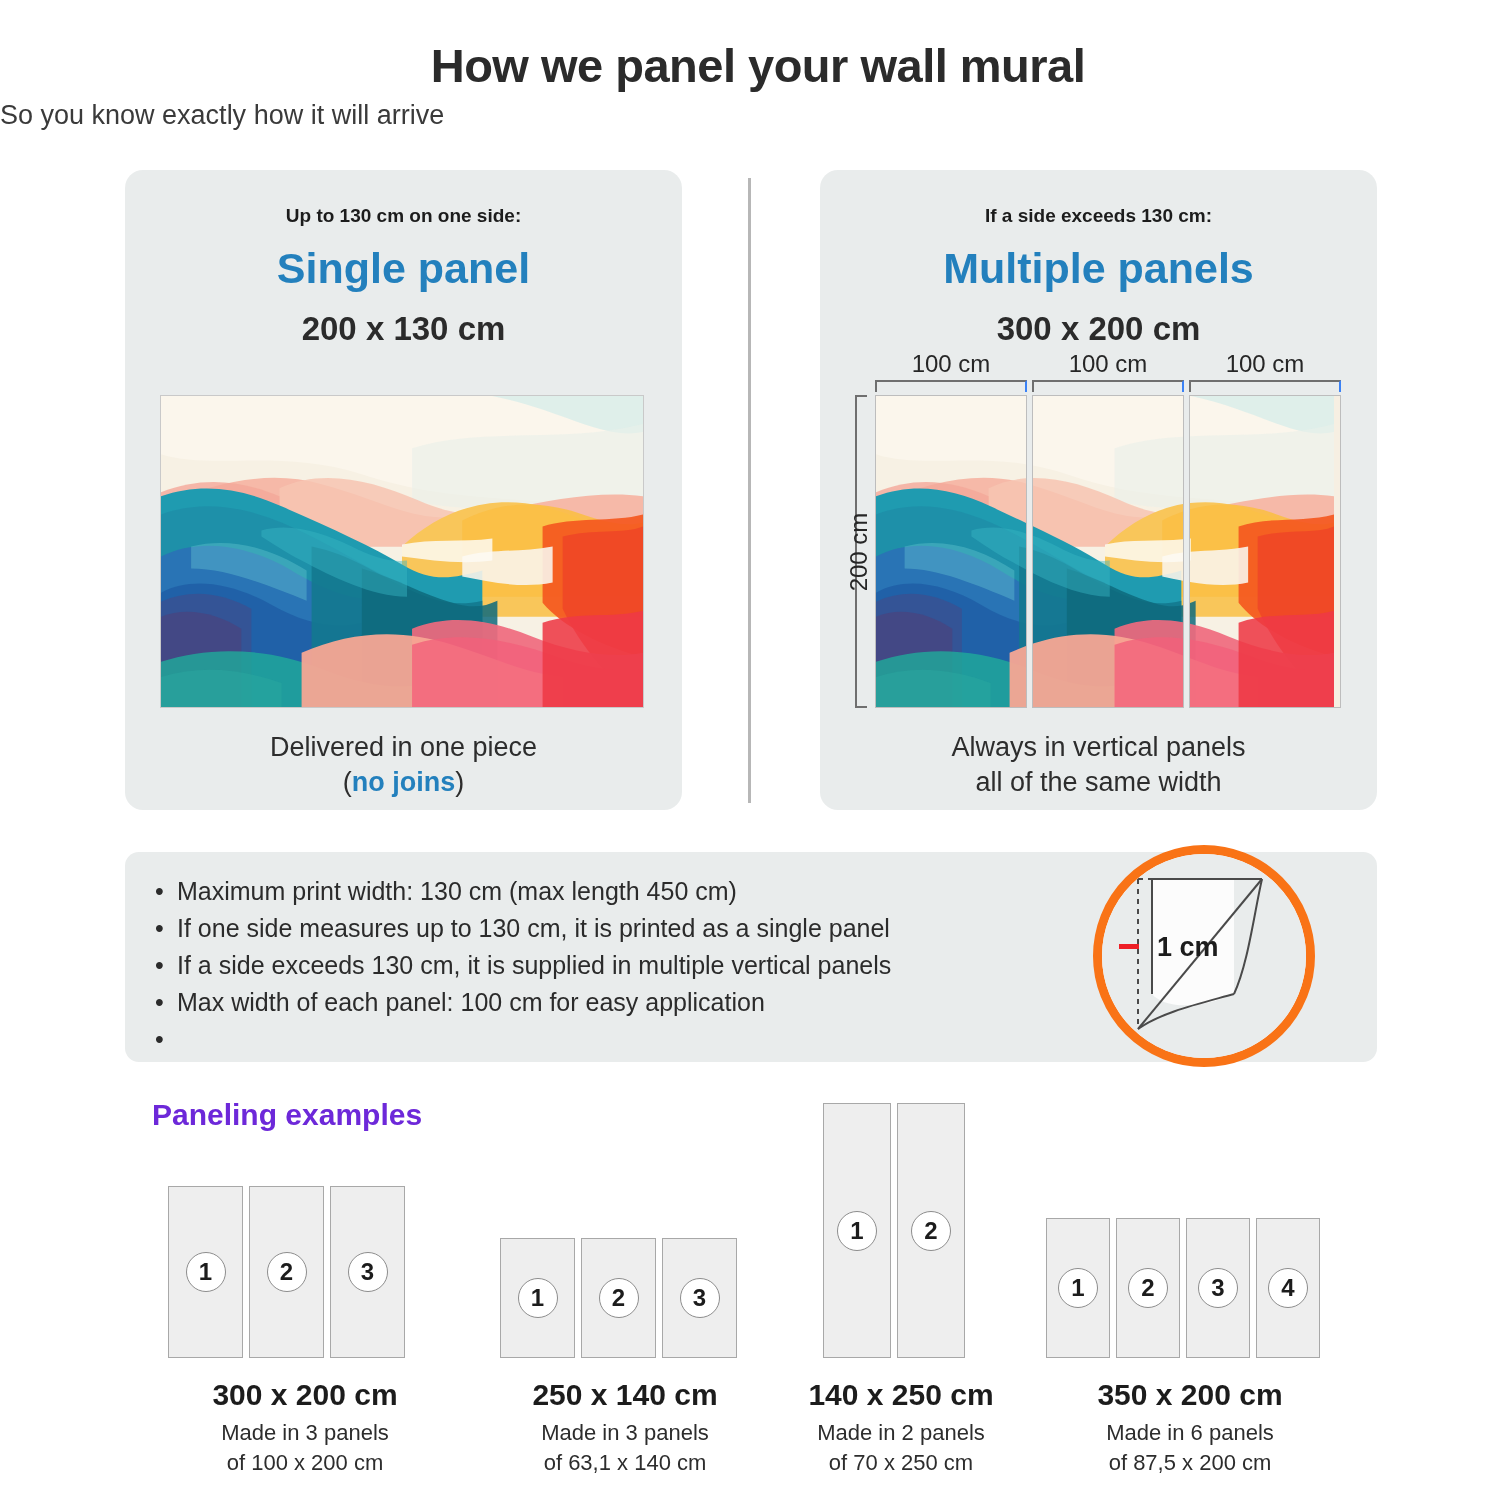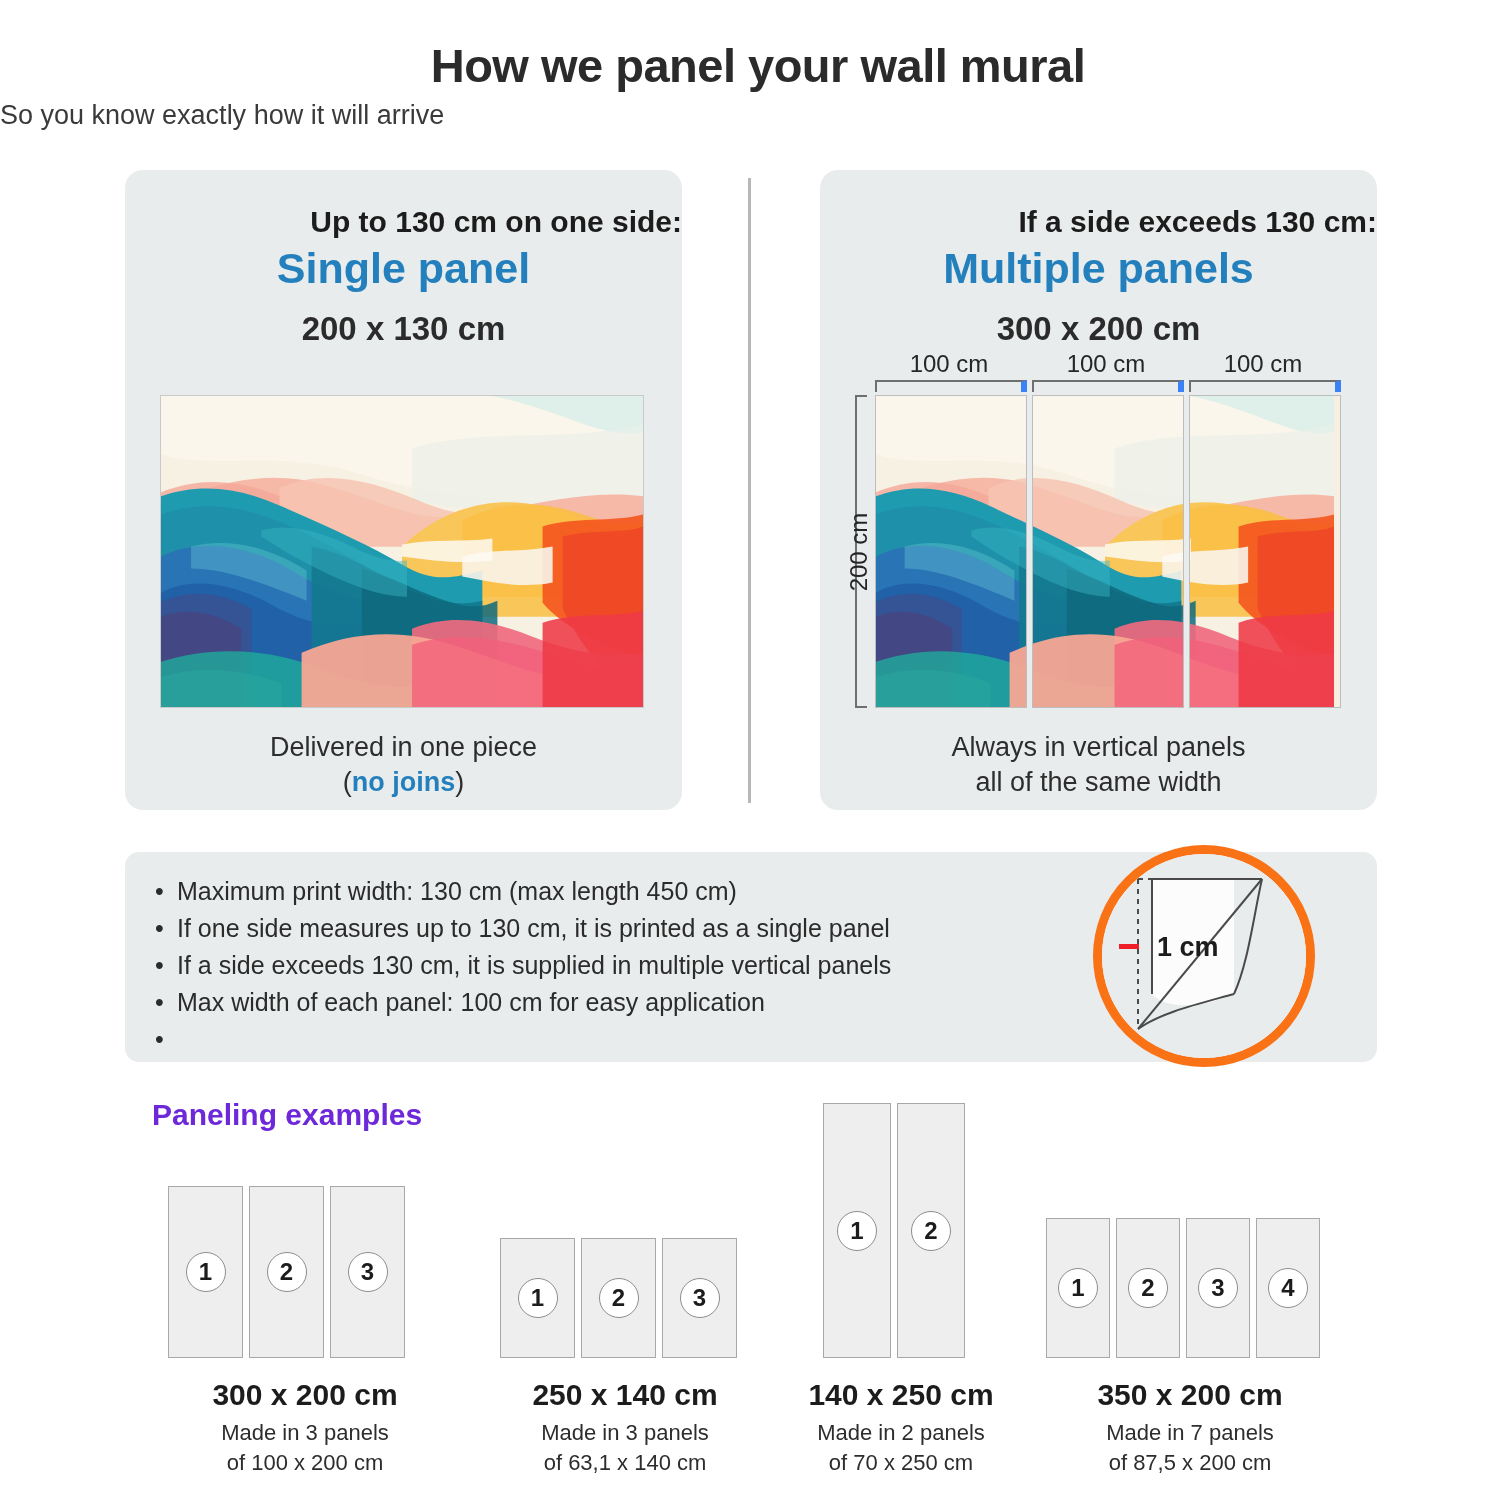--- a/index.html
+++ b/index.html
@@ -36,22 +36,22 @@
   #card-right { left: 820px;  top: 170px; width: 557px; height: 640px; }
 
   .divider {
     position: absolute; left: 748px; top: 178px;
     width: 3px; height: 625px;
     background: #b7b7b7;
   }
 
   .card-h1 {
     position: absolute; left: 0; width: 100%;
-    text-align: right;
-    font-size: 30px; font-weight: bold; color: #1c1c1c;
+    text-align: center;
+    font-size: 19px; font-weight: bold; color: #1c1c1c;
     top: 35px;
   }
   .card-h2 {
     position: absolute; left: 0; width: 100%;
     text-align: center;
     font-size: 43px; font-weight: bold; color: #2380bd;
     top: 74px;
   }
   .card-h3 {
     position: absolute; left: 0; width: 100%;
@@ -91,21 +91,21 @@
   #rp3 { left: 369px; top: 225px; width: 152px; height: 313px; }
   #rp1 .art-inner { left: 0px;    width: 458px; }
   #rp2 .art-inner { left: -157px; width: 458px; }
   #rp3 .art-inner { left: -314px; width: 458px; }
 
   
   .hbracket {
     position: absolute; height: 12px;
     border-top: 2px solid #6f6f6f;
     border-left: 2px solid #6f6f6f;
-    border-right: 6px solid #3b82f6;
+    border-right: 2px solid #3b82f6;
     top: 210px;
   }
   .hbracket span {
     position: absolute; left: 0; width: 100%;
     text-align: center; top: -32px;
     font-size: 24px; color: #262626; font-weight: 400;
   }
   #hb1 { left: 55px;  width: 152px; }
   #hb2 { left: 212px; width: 152px; }
   #hb3 { left: 369px; width: 152px; }
@@ -415,18 +415,18 @@
       </div>
       <div class="ex-panel" style="width:64px;height:140px">
         <div class="ex-num">3</div>
       </div>
       <div class="ex-panel" style="width:64px;height:140px">
         <div class="ex-num">4</div>
       </div>
     </div>
     <div class="ex-caption" style="left:1005px; top:1378px; width:370px">
       <div class="ex-size">350 x 200 cm</div>
-      <div class="ex-made">Made in 7 panels</div>
+      <div class="ex-made">Made in 6 panels</div>
       <div class="ex-made">of 87,5 x 200 cm</div>
     </div>
   </div>
 
 </div>
 
 </body></html>

